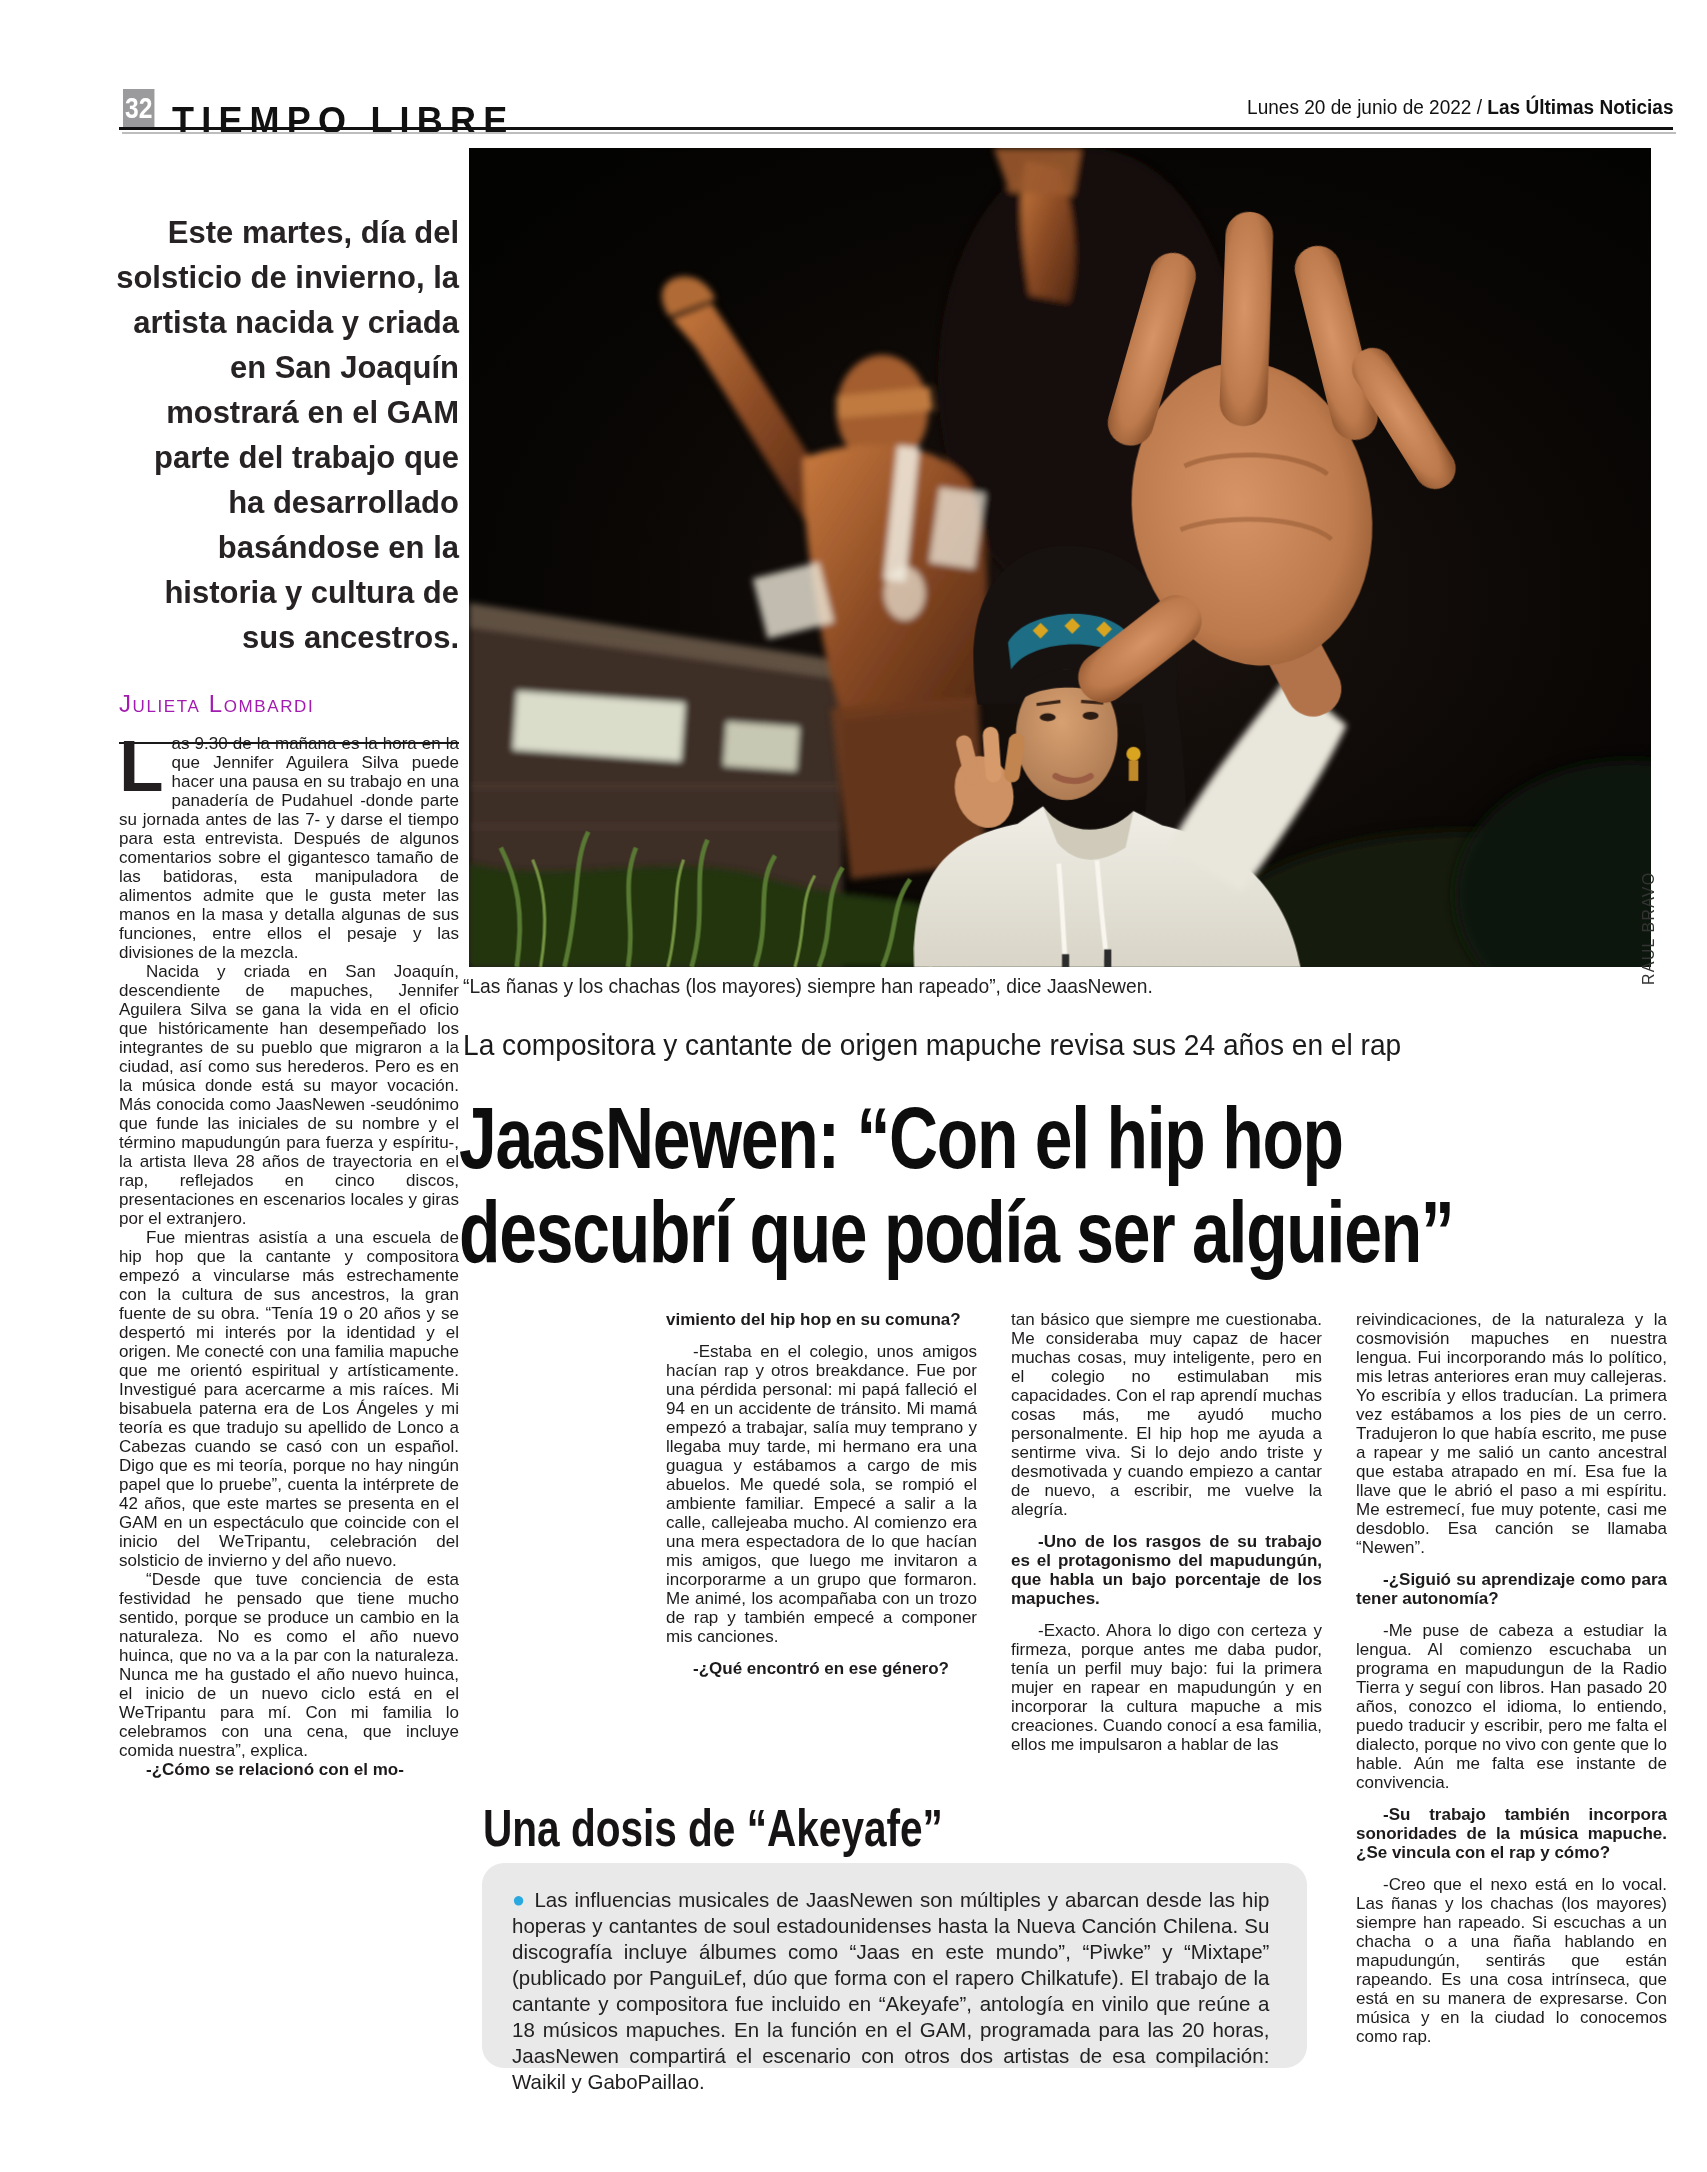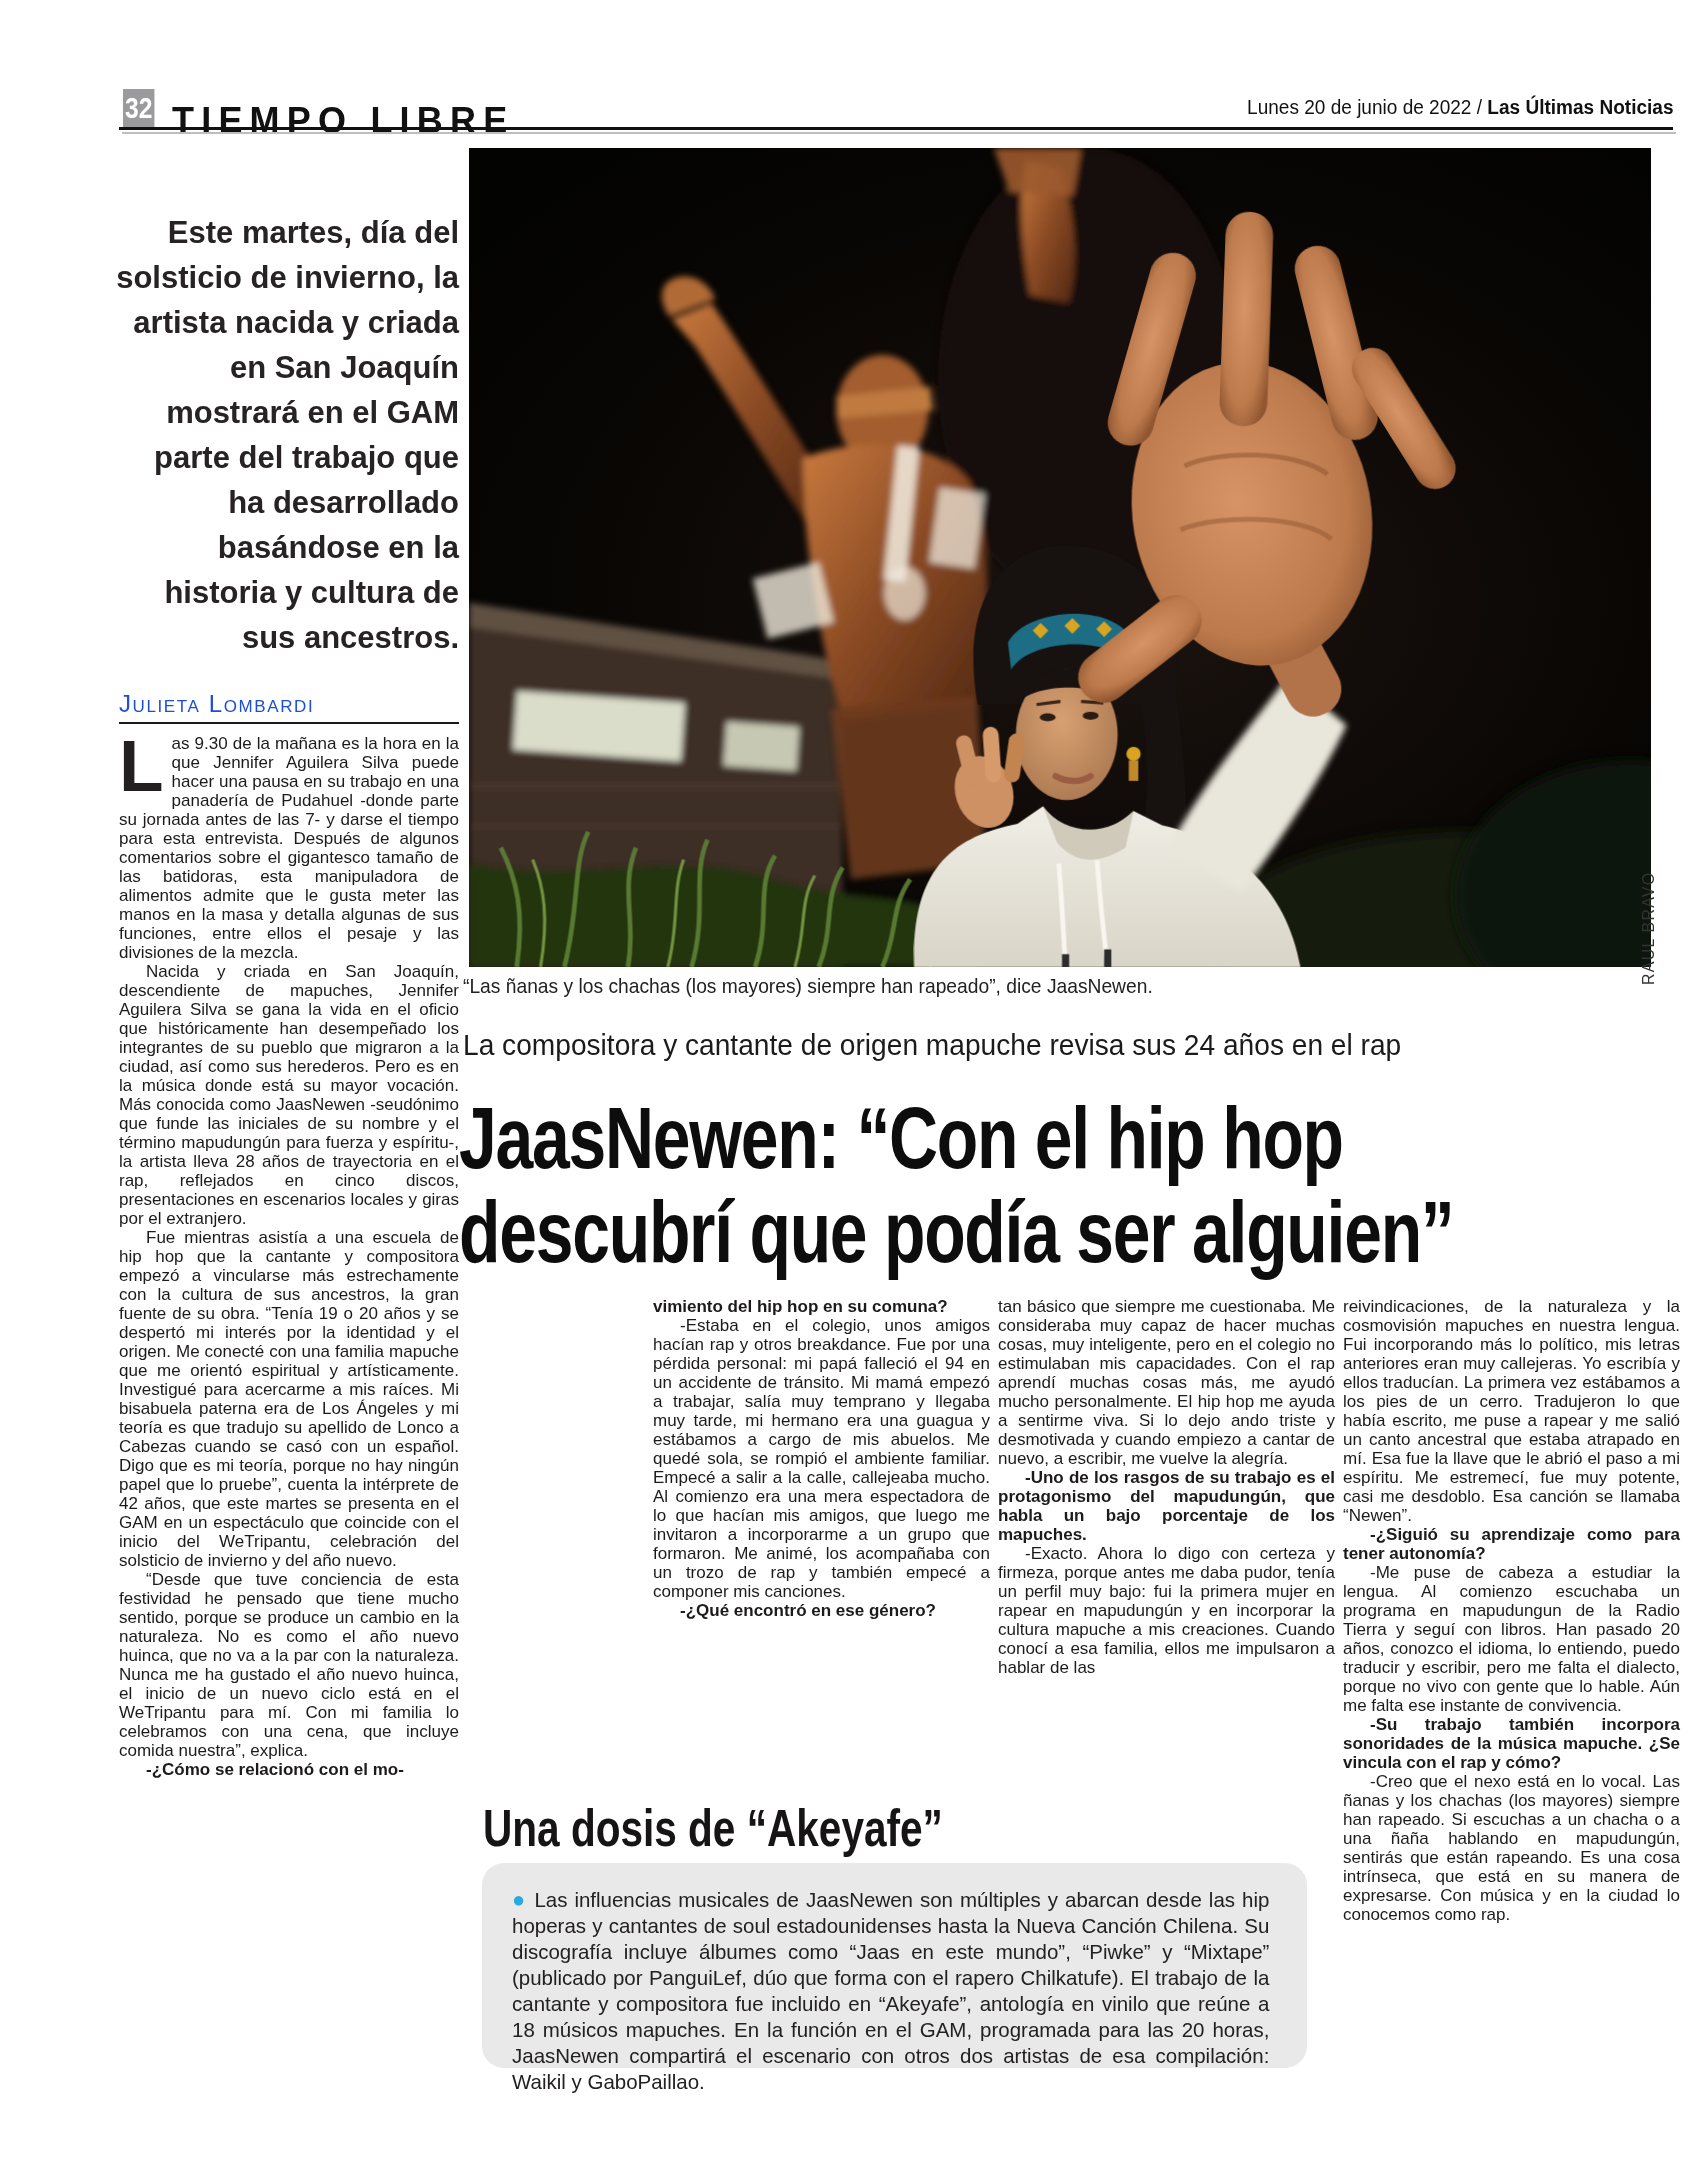--- a/index.html
+++ b/index.html
@@ -14,21 +14,21 @@
   .section-title{left:172px;top:84px;font-size:36px;font-weight:bold;letter-spacing:7.2px;color:#111;margin-top:16px;}
   .dateline{right:34px;top:95px;font-size:20.7px;color:#111;transform:scaleX(.92);transform-origin:100% 0;white-space:nowrap;}
   .dateline b{font-weight:bold;}
   .header-rule{left:119px;top:127px;width:1554px;height:3.2px;background:#111;}
   .header-rule-shadow{left:122px;top:132px;width:1554px;height:2.4px;background:#bdbdbd;}
 
   
   .lead-intro{left:116px;top:210px;width:343px;font-size:31px;line-height:45px;font-weight:bold;
               text-align:right;color:#272324;}
   .byline{left:119px;top:690px;width:340px;font-variant:small-caps;font-size:24px;letter-spacing:1.6px;
-          color:#1d4ed8;border-bottom:2.4px solid #1a1a1a;padding-bottom:4px;}
+          color:#a21caf;border-bottom:2.4px solid #1a1a1a;padding-bottom:24px;}
   .leftbody{left:119px;top:734px;width:340px;font-size:17px;line-height:19px;text-align:justify;color:#1d1a1b;}
   .leftbody p{margin:0;}
   .ind{text-indent:27px;}
   .q{font-weight:bold;}
   .dropcap{float:left;font-size:73px;line-height:57px;font-weight:bold;padding:3.2px 8px 0 0;color:#231f20;}
 
   
   .photo{left:469px;top:148px;width:1182px;height:819px;background:#050505;}
   .credit{left:1658px;top:967px;width:0;height:0;}
   .credit span{display:inline-block;transform:rotate(-90deg);transform-origin:0 100%;
@@ -38,21 +38,21 @@
 
   
   .kicker{left:463px;top:1029px;font-size:29px;color:#1b1b1b;white-space:nowrap;
           transform:scaleX(.97);transform-origin:0 0;}
   .headline{left:459px;top:1091px;font-weight:bold;color:#0e0d0d;}
   .headline .hl{font-size:87px;line-height:94px;white-space:nowrap;
                 transform:scaleX(.78);transform-origin:0 0;letter-spacing:-1.6px;}
 
   
   .bodycol{font-size:17px;line-height:19px;text-align:justify;color:#1d1a1b;}
-  .bodycol p{margin:0;}
+  .bodycol p{margin:13px;}
   .col1{left:653px;top:1297px;width:337px;}
   .col2{left:998px;top:1297px;width:337px;}
   .col3{left:1343px;top:1297px;width:337px;}
 
   
   .box-title{left:483px;top:1798px;font-size:52px;font-weight:bold;color:#161415;white-space:nowrap;
              transform:scaleX(.78);transform-origin:0 0;}
   .infobox{left:482px;top:1863px;width:825px;height:205px;background:#e9e9e9;border-radius:22px;}
   .infobox-text{position:absolute;left:30px;top:24px;width:765px;font-size:20.7px;line-height:26px;
                 text-align:justify;color:#232021;transform:scaleX(.99);transform-origin:0 0;}

